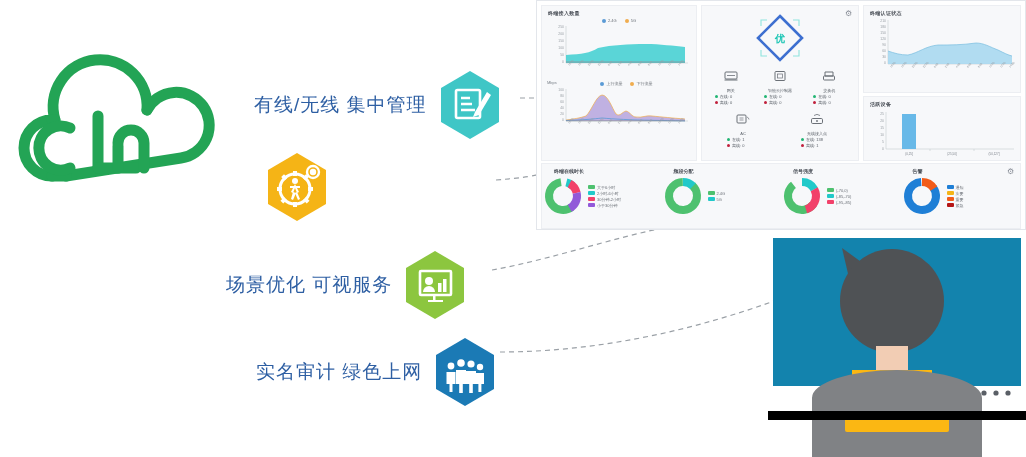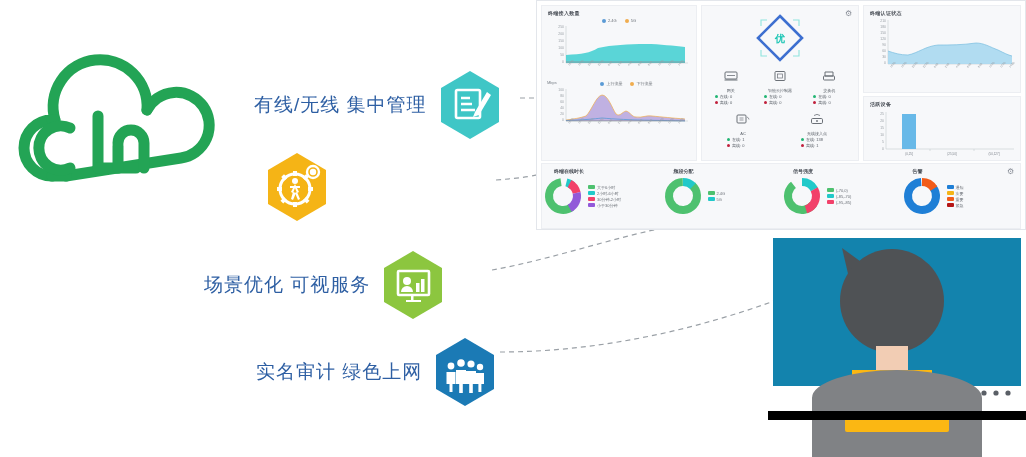--- a/index.html
+++ b/index.html
@@ -16,21 +16,21 @@
 
   
   .feature{position:absolute;display:flex;align-items:center;}
   .feature .ftext{
     color:#2e5fa3;font-size:19px;letter-spacing:1px;white-space:nowrap;
     font-family:"Liberation Sans","DejaVu Sans",sans-serif;
   }
   .hex{width:62px;height:70px;margin-left:12px;position:relative;flex:0 0 auto;}
   #feature-0{left:254px;top:70px;text-align:right;}
   #feature-1{left:254px;top:152px;}
-  #feature-2{left:204px;top:250px;text-align:right;}
+  #feature-2{left:226px;top:250px;text-align:right;}
   #feature-3{left:256px;top:337px;}
 
   
   #dashboard{
     position:absolute;left:536px;top:0px;width:490px;height:230px;
     background:#ffffff;border:1px solid #e3e6eb;box-sizing:border-box;
   }
   .dash-top{display:flex;height:160px;padding:4px 4px 0 4px;box-sizing:border-box;gap:4px;}
   .panel{background:#f7f8fa;border:1px solid #eceef2;box-sizing:border-box;position:relative;}
   .p-left{width:156px;}

